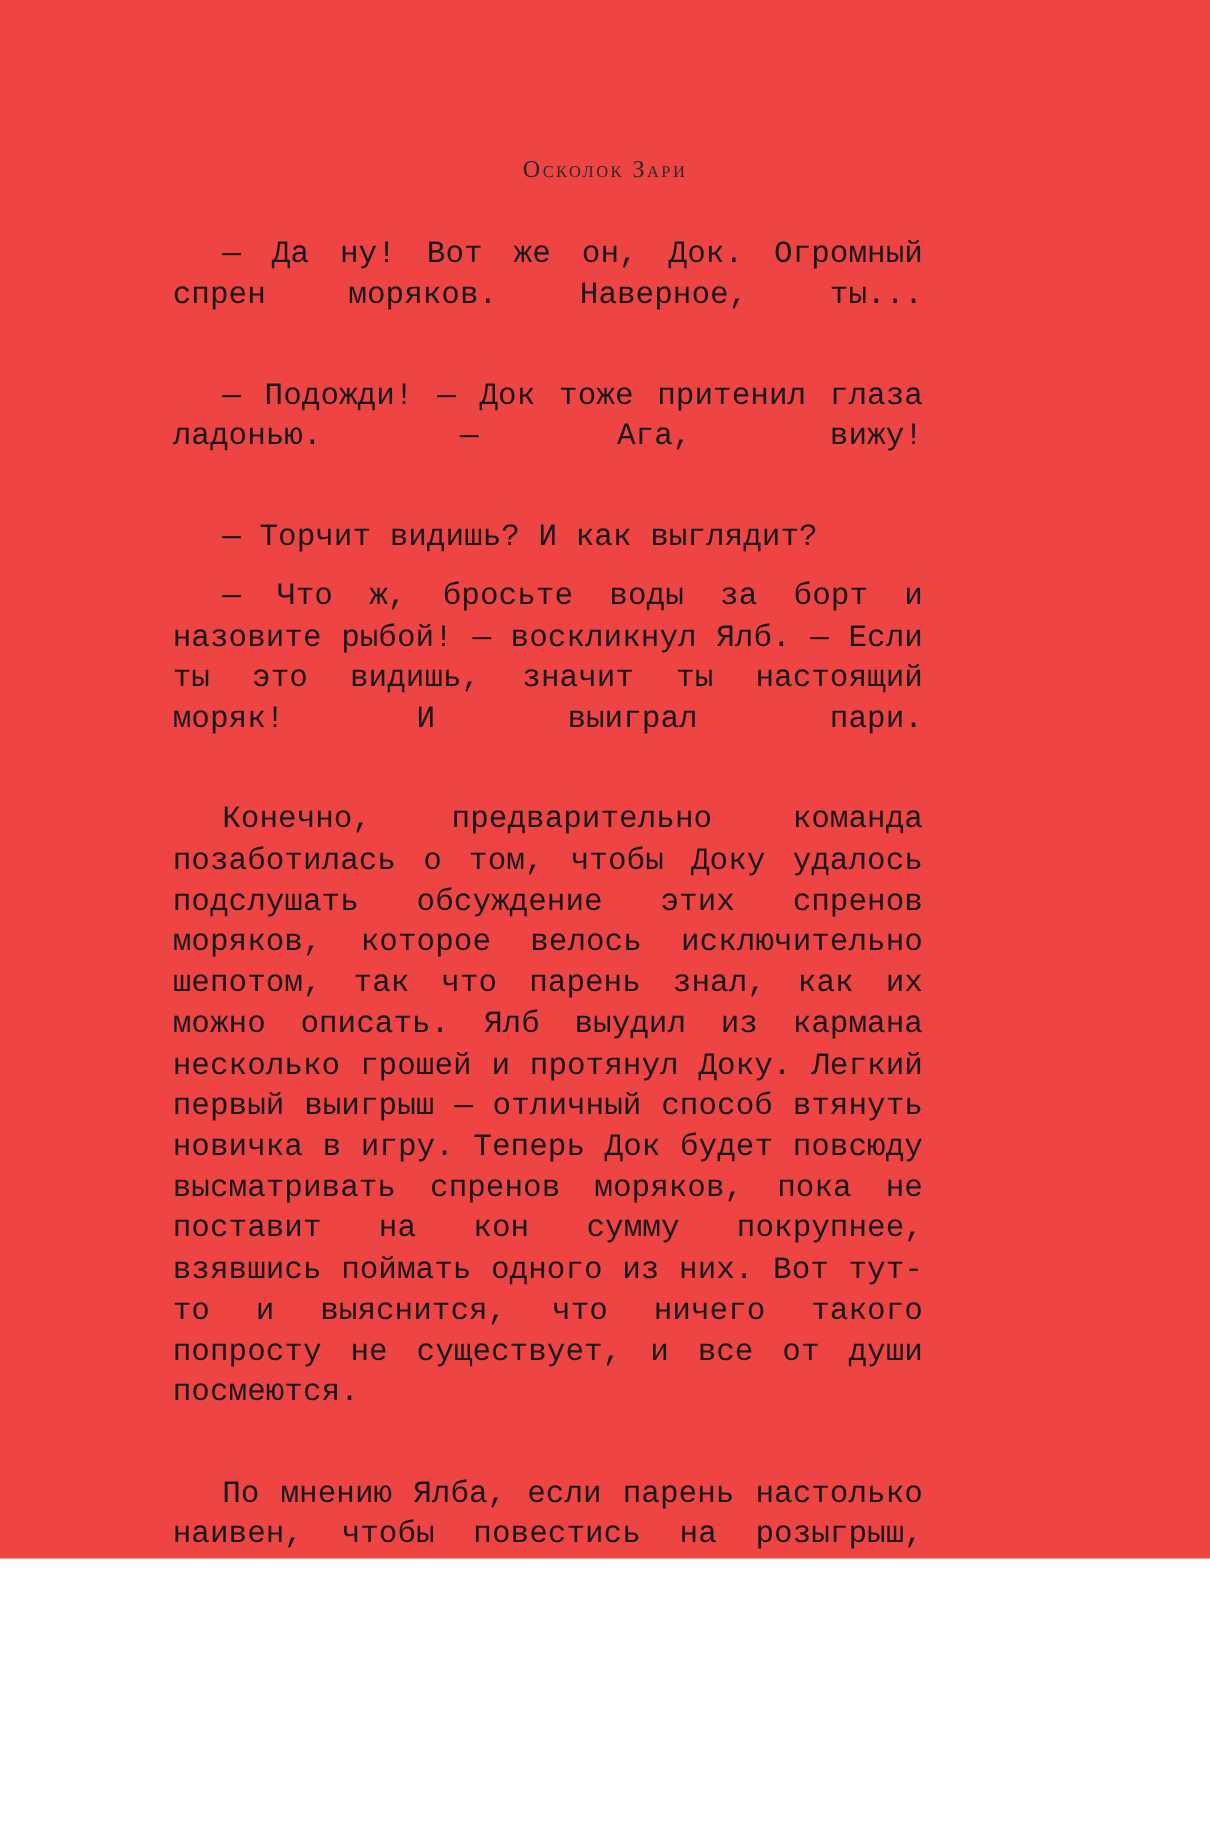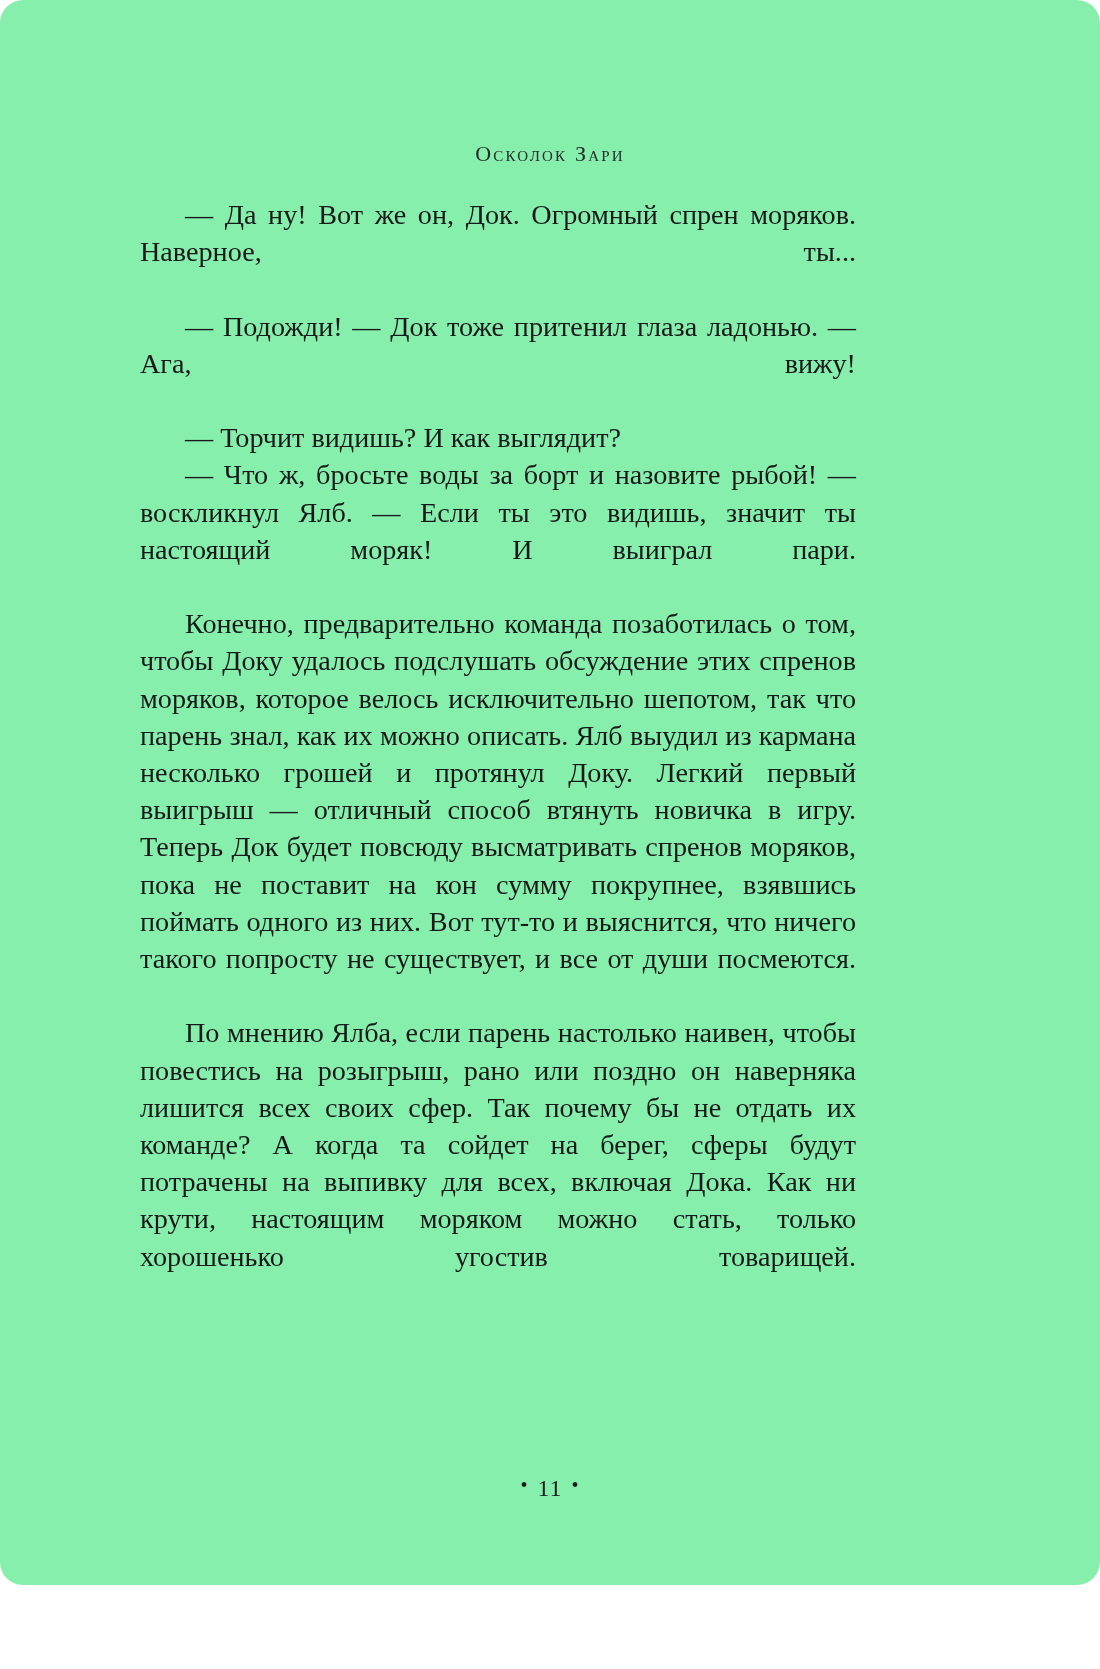--- a/index.html
+++ b/index.html
@@ -4,25 +4,24 @@
 <style>
   html, body {
     margin: 0;
     padding: 0;
     background: #ffffff;
   }
 
   .page {
     position: relative;
     width: 1100px;
-    height: 1585px;
-    background: #86efac;
+    height: 1417px;
+    background: #ef4444;
     overflow: hidden;
     box-sizing: border-box;
-    border-radius: 23px;
   }
 
   
   .running-head {
     position: absolute;
     top: 142px;
     left: 0;
     width: 1100px;
     text-align: center;
     font-family: "Liberation Serif", "DejaVu Serif", serif;
@@ -45,24 +44,25 @@
     font-size: 28.2px;
     line-height: 37.2px;
     color: #19191c;
     text-align: justify;
     text-justify: inter-word;
     -webkit-hyphens: manual;
     hyphens: manual;
   }
 
   .textblock p {
-    margin: 0;
+    margin: 17px;
     padding: 0;
     text-indent: 45px;
     text-align: justify;
+    font-family: Liberation Mono, monospace;
   }
 
   .textblock p.last-para {
     text-align: justify;
   }
 
   
   .textblock p::after {
     content: "";
     display: inline-block;

